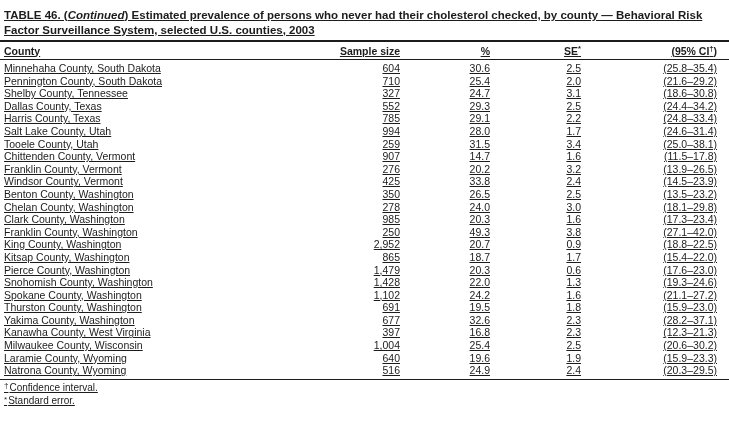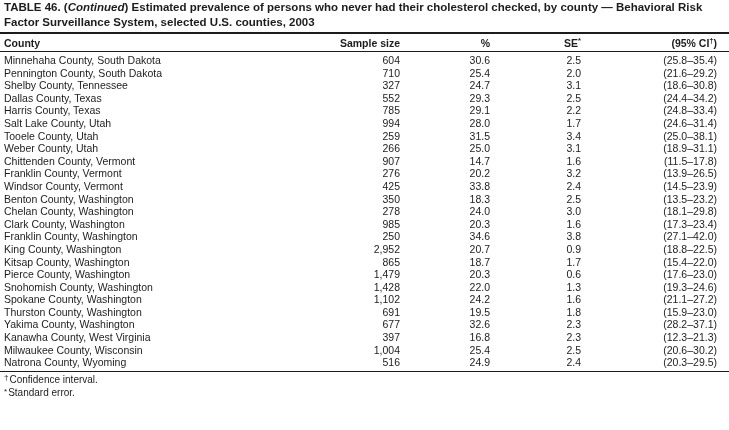--- a/index.html
+++ b/index.html
@@ -9,21 +9,22 @@
   }
   .page {
     position: relative;
     width: 729px;
     height: 430px;
     background: #ffffff;
     color: #1c1c1c;
     font-family: "Liberation Sans", "DejaVu Sans", sans-serif;
     overflow: hidden;
     box-sizing: border-box;
-    padding-top: 0;
+    padding-top: 8px;
+    text-decoration: underline;
   }
   .table-title {
     width: 722px;
     padding-left: 4px;
     font-size: 11.5px;
     font-weight: bold;
     line-height: 14.5px;
     letter-spacing: 0px;
     color: #1c1c1c;
   }
@@ -159,27 +160,20 @@
           <td>(24.6–31.4)</td>
         </tr>
         <tr>
           <td>Tooele County, Utah</td>
           <td>259</td>
           <td>31.5</td>
           <td>3.4</td>
           <td>(25.0–38.1)</td>
         </tr>
         <tr>
-          <td>Weber County, Utah</td>
-          <td>266</td>
-          <td>25.0</td>
-          <td>3.1</td>
-          <td>(18.9–31.1)</td>
-        </tr>
-        <tr>
           <td>Chittenden County, Vermont</td>
           <td>907</td>
           <td>14.7</td>
           <td>1.6</td>
           <td>(11.5–17.8)</td>
         </tr>
         <tr>
           <td>Franklin County, Vermont</td>
           <td>276</td>
           <td>20.2</td>
@@ -189,42 +183,42 @@
         <tr>
           <td>Windsor County, Vermont</td>
           <td>425</td>
           <td>33.8</td>
           <td>2.4</td>
           <td>(14.5–23.9)</td>
         </tr>
         <tr>
           <td>Benton County, Washington</td>
           <td>350</td>
-          <td>18.3</td>
+          <td>26.5</td>
           <td>2.5</td>
           <td>(13.5–23.2)</td>
         </tr>
         <tr>
           <td>Chelan County, Washington</td>
           <td>278</td>
           <td>24.0</td>
           <td>3.0</td>
           <td>(18.1–29.8)</td>
         </tr>
         <tr>
           <td>Clark County, Washington</td>
           <td>985</td>
           <td>20.3</td>
           <td>1.6</td>
           <td>(17.3–23.4)</td>
         </tr>
         <tr>
           <td>Franklin County, Washington</td>
           <td>250</td>
-          <td>34.6</td>
+          <td>49.3</td>
           <td>3.8</td>
           <td>(27.1–42.0)</td>
         </tr>
         <tr>
           <td>King County, Washington</td>
           <td>2,952</td>
           <td>20.7</td>
           <td>0.9</td>
           <td>(18.8–22.5)</td>
         </tr>
@@ -278,20 +272,27 @@
           <td>(12.3–21.3)</td>
         </tr>
         <tr>
           <td>Milwaukee County, Wisconsin</td>
           <td>1,004</td>
           <td>25.4</td>
           <td>2.5</td>
           <td>(20.6–30.2)</td>
         </tr>
         <tr>
+          <td>Laramie County, Wyoming</td>
+          <td>640</td>
+          <td>19.6</td>
+          <td>1.9</td>
+          <td>(15.9–23.3)</td>
+        </tr>
+        <tr>
           <td>Natrona County, Wyoming</td>
           <td>516</td>
           <td>24.9</td>
           <td>2.4</td>
           <td>(20.3–29.5)</td>
         </tr>
       </tbody>
   </table>
 
   <div class="footnotes">

